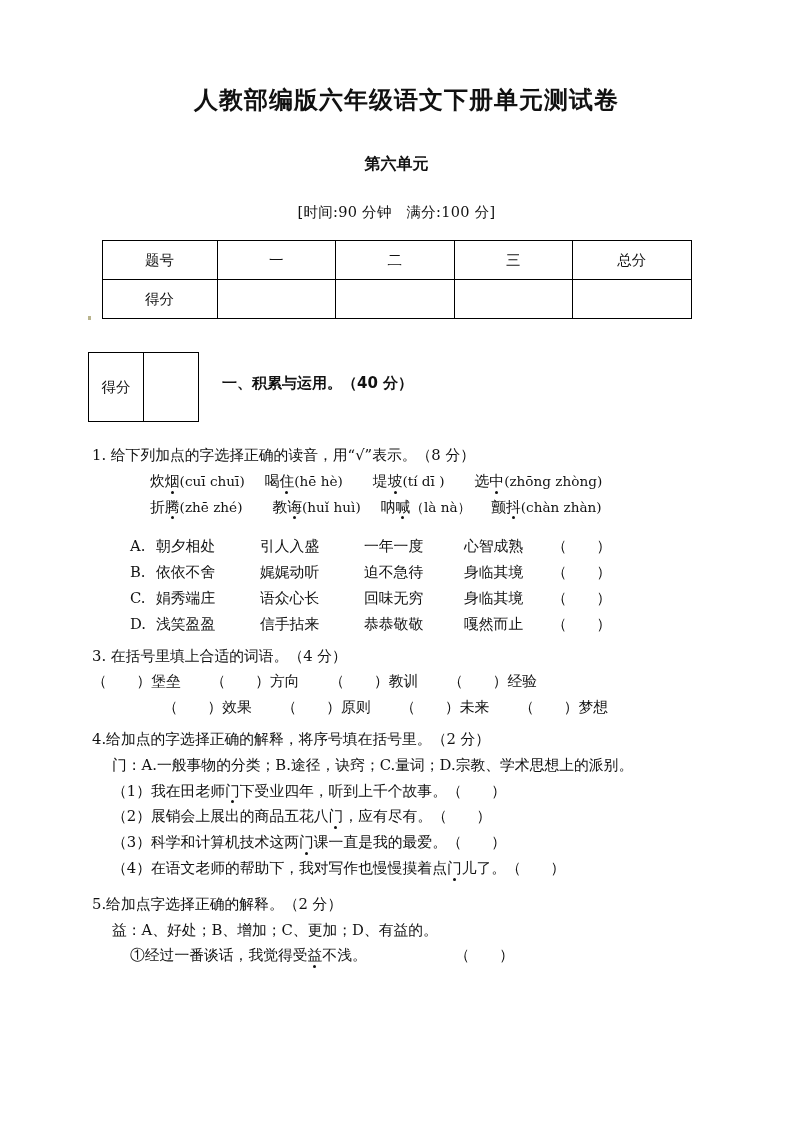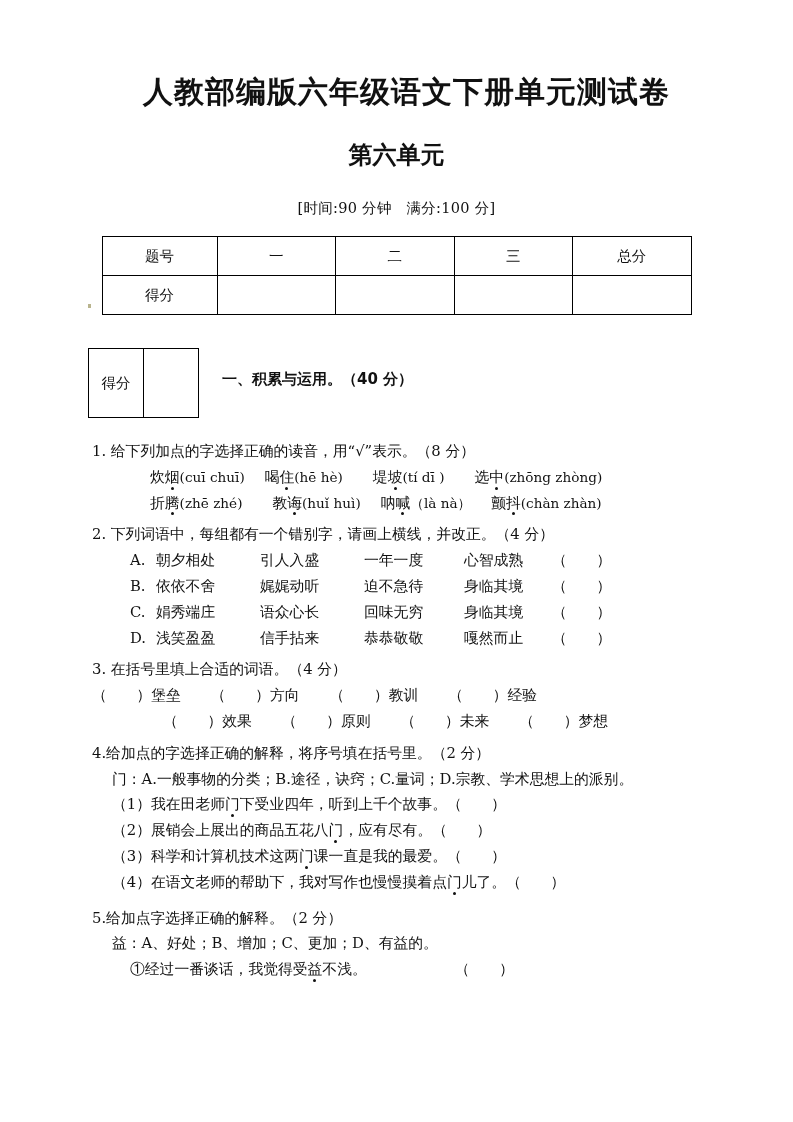--- a/index.html
+++ b/index.html
@@ -11,31 +11,31 @@
     font-family: "DejaVu Serif", "Liberation Serif", serif;
     color: #111;
     position: relative;
     overflow: hidden;
   }
   .page { position: relative; width: 793px; height: 1122px; padding: 0; }
 
   
   .title {
     text-align: center;
-    font-size: 30px;
+    font-size: 24px;
     font-weight: bold;
     letter-spacing: 1px;
-    margin: 4px;
+    margin: 16px;
     padding-top: 68px;
     font-family: "DejaVu Sans", "Liberation Sans", sans-serif;
     padding-left: 20px;
   }
   .subtitle {
     text-align: center;
-    font-size: 24px;
+    font-size: 16px;
     font-weight: bold;
     margin: 0;
     padding-top: 22px;
     font-family: "DejaVu Sans", "Liberation Sans", sans-serif;
   }
   .meta {
     text-align: center;
     font-size: 14.5px;
     margin: 0;
     padding-top: 28px;
@@ -201,21 +201,20 @@
         <span><span>炊</span><span class="dotchar">烟</span><span class="py">(cuī  chuī)</span></span><span class="gap-sm"></span><span><span>喝</span><span class="dotchar">住</span><span class="py">(hē  hè)</span></span><span class="gap-md"></span><span><span>堤</span><span class="dotchar">坡</span><span class="py">(tí  dī  )</span></span><span class="gap-md"></span><span><span>选</span><span class="dotchar">中</span><span class="py">(zhōng  zhòng)</span></span>
       </div>
       <div class="q-line indent2">
         <span><span>折</span><span class="dotchar">腾</span><span class="py">(zhē  zhé)</span></span><span class="gap-md"></span><span><span>教</span><span class="dotchar">诲</span><span class="py">(huǐ  huì)</span></span><span class="gap-sm"></span><span><span>呐</span><span class="dotchar">喊</span><span class="py">（là  nà）</span></span><span class="gap-sm"></span><span><span>颤</span><span class="dotchar">抖</span><span class="py">(chàn  zhàn)</span></span>
       </div>
     </div>
 
     <div class="spacer-6"></div>
 
     <div class="q">
-      <div class="q-stem">2. 下列词语中，每组都有一个错别字，请画上横线，并改正。（4 分）</div>
       <div class="q-line indent1 opt-row">
         <span class="tag">A.</span><span class="w1">朝夕相处</span><span class="w2">引人入盛</span><span class="w3">一年一度</span><span class="w4">心智成熟</span><span class="paren">（　　）</span>
       </div>
       <div class="q-line indent1 opt-row">
         <span class="tag">B.</span><span class="w1">依依不舍</span><span class="w2">娓娓动听</span><span class="w3">迫不急待</span><span class="w4">身临其境</span><span class="paren">（　　）</span>
       </div>
       <div class="q-line indent1 opt-row">
         <span class="tag">C.</span><span class="w1">娟秀端庄</span><span class="w2">语众心长</span><span class="w3">回味无穷</span><span class="w4">身临其境</span><span class="paren">（　　）</span>
       </div>
       <div class="q-line indent1 opt-row">

